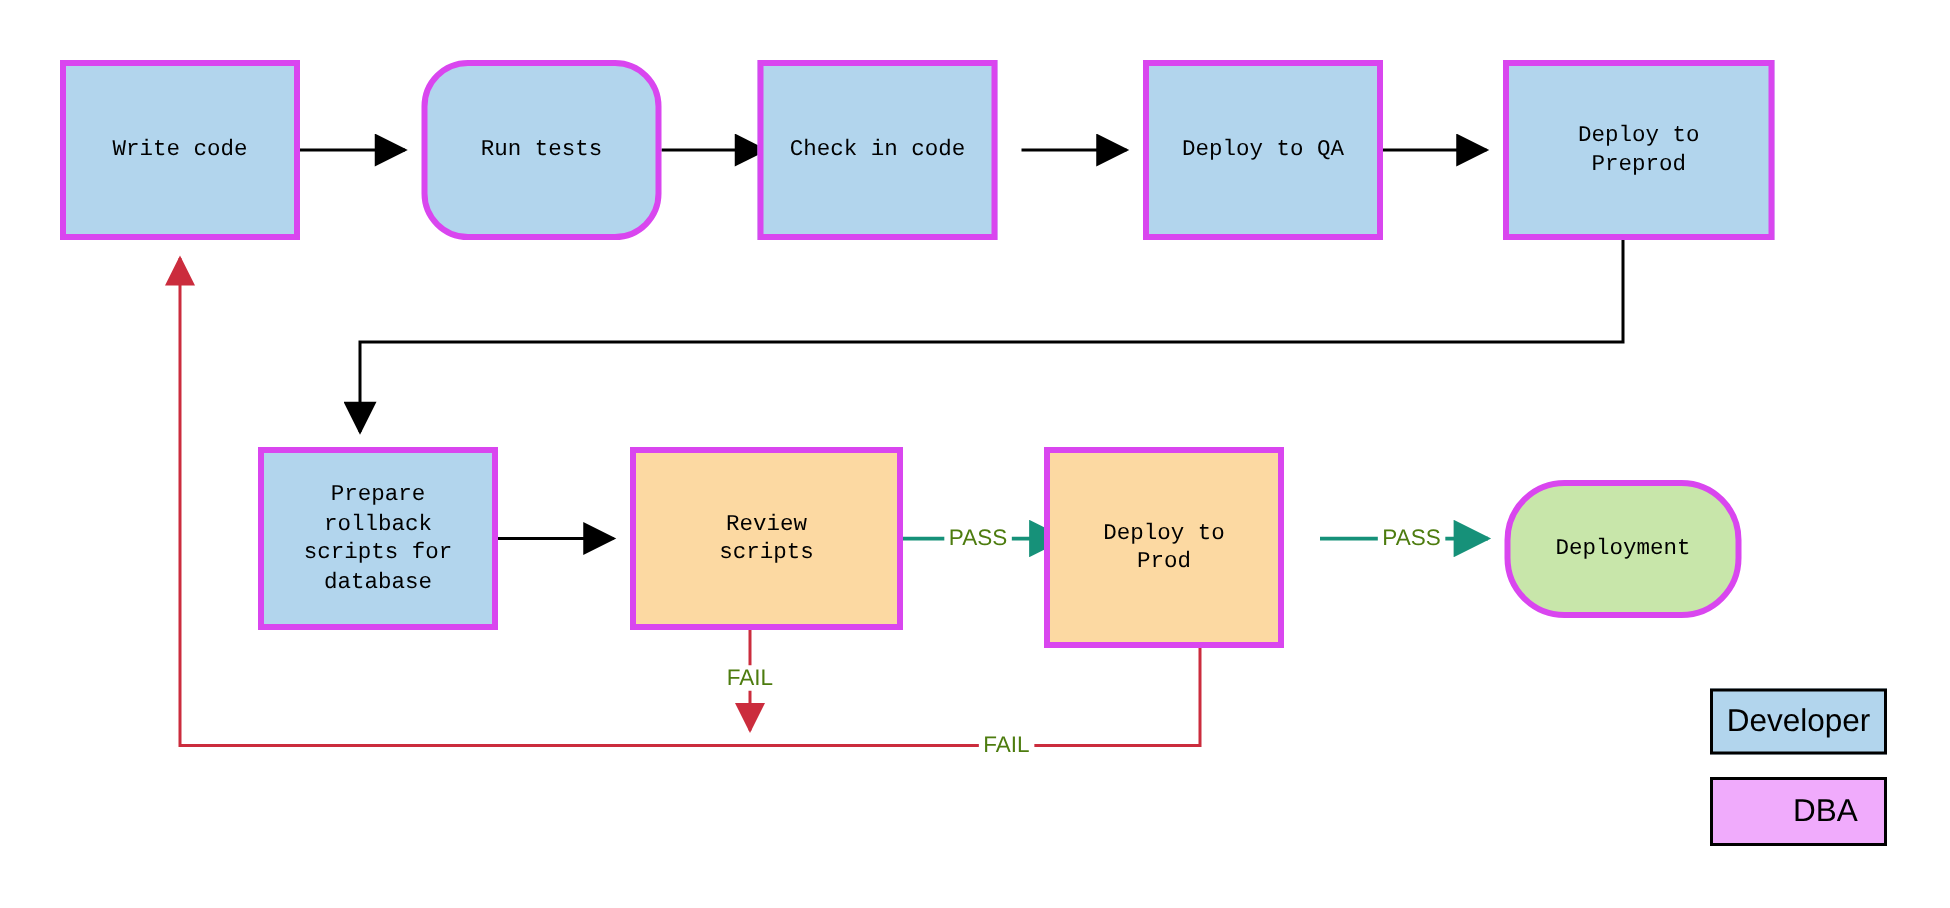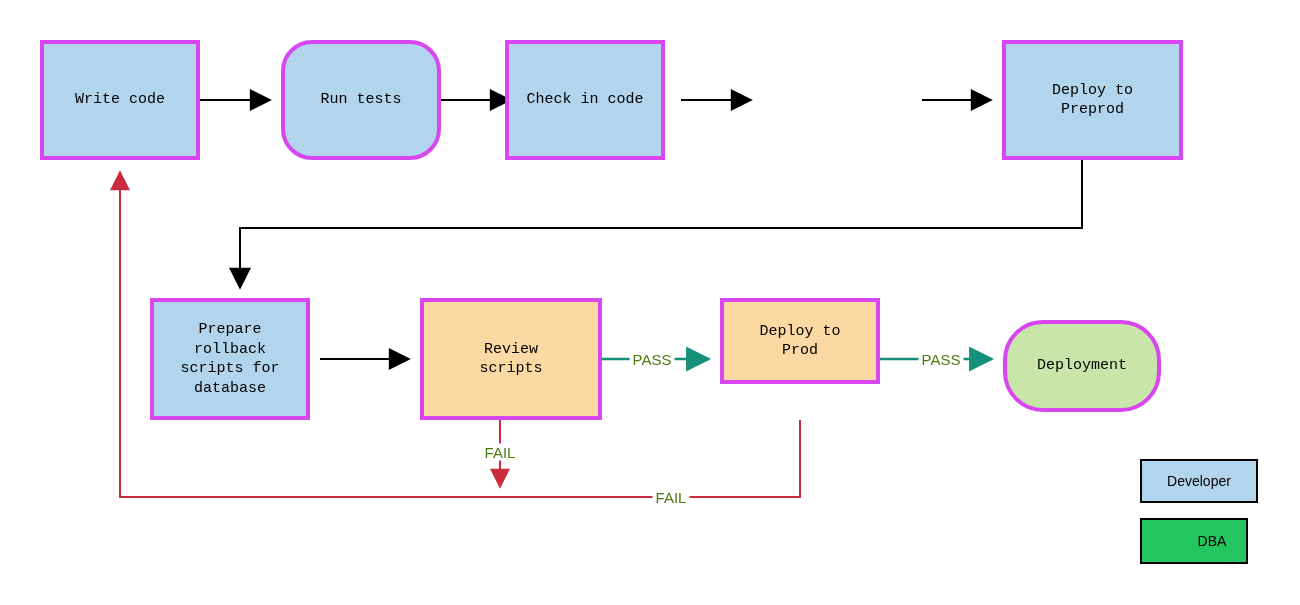--- a/index.html
+++ b/index.html
@@ -33,21 +33,21 @@
     background:#ffffff;
     font-size:15px;
     padding:0 3px;
     color:#4d7c0f;
     white-space:nowrap;
   }
   .legend-box{
     position:absolute;
     display:flex;align-items:center;justify-content:center;
     border:2px solid #000;box-sizing:border-box;
-    font-size:14px;
+    font-size:21px;
   }
 </style>
 </head>
 <body>
 
 <div id="canvas">
 
   <svg id="edges" width="1300" height="605" viewBox="0 0 1300 605">
     <defs>
       <marker id="arr-black" viewBox="0 0 12 12" refX="11" refY="6" markerWidth="13" markerHeight="11" orient="auto-start-reverse">
@@ -79,42 +79,45 @@
 
   <div class="node blue" style="left:40px;top:40px;width:160px;height:120px;">
     <span class="lbl">Write code</span>
   </div>
   <div class="node blue" style="left:281px;top:40px;width:160px;height:120px;border-radius:31px;">
     <span class="lbl">Run tests</span>
   </div>
   <div class="node blue" style="left:505px;top:40px;width:160px;height:120px;">
     <span class="lbl">Check in code</span>
   </div>
+  <div class="node blue" style="left:762px;top:40px;width:160px;height:120px;">
+    <span class="lbl">Deploy to QA</span>
+  </div>
   <div class="node blue wide" style="left:1002px;top:40px;width:181px;height:120px;">
     <span class="lbl">Deploy to Preprod</span>
   </div>
 
-  <div class="node blue" style="left:150px;top:298px;width:160px;height:122px;">
+  <div class="node blue" style="left:172px;top:298px;width:160px;height:122px;">
     <span class="lbl">Prepare rollback scripts for database</span>
   </div>
   <div class="node orange" style="left:420px;top:298px;width:182px;height:122px;">
     <span class="lbl">Review scripts</span>
   </div>
-  <div class="node orange" style="left:720px;top:298px;width:160px;height:86px;justify-content:center;">
+  <div class="node orange" style="left:696px;top:298px;width:160px;height:134px;justify-content:center;">
     <span class="lbl">Deploy to Prod</span>
   </div>
   <div class="node green" style="left:1003px;top:320px;width:158px;height:92px;">
     <span class="lbl">Deployment</span>
   </div>
 
   <span class="edge-label" style="left:652px;top:359px;">PASS</span>
   <span class="edge-label" style="left:941px;top:359px;">PASS</span>
   <span class="edge-label" style="left:500px;top:452px;">FAIL</span>
   <span class="edge-label" style="left:671px;top:497px;">FAIL</span>
 
   <div class="legend-box" style="left:1140px;top:459px;width:118px;height:44px;background:#b2d5ed;">
     <span>Developer</span>
   </div>
-  <div class="legend-box" style="left:1140px;top:518px;width:108px;height:46px;background:#22c55e;padding-left:36px;">
+  <div class="legend-box" style="left:1140px;top:518px;width:118px;height:46px;background:#f0abfc;padding-left:36px;">
     <span>DBA</span>
   </div>
 
 </div>
 
 </body></html>

